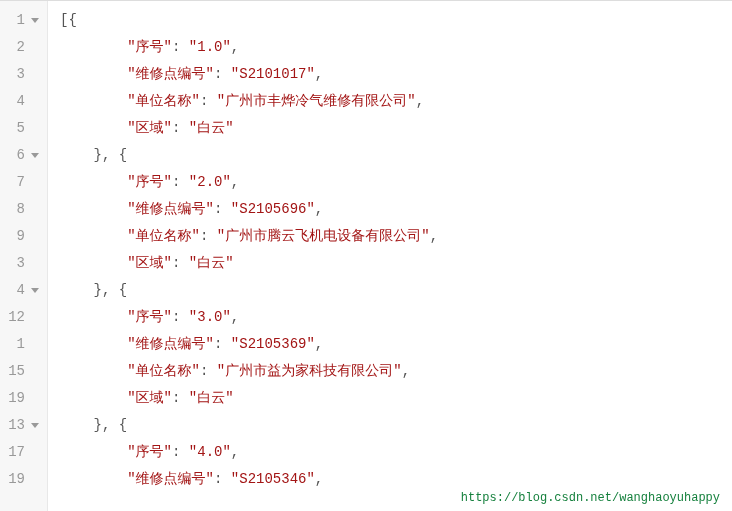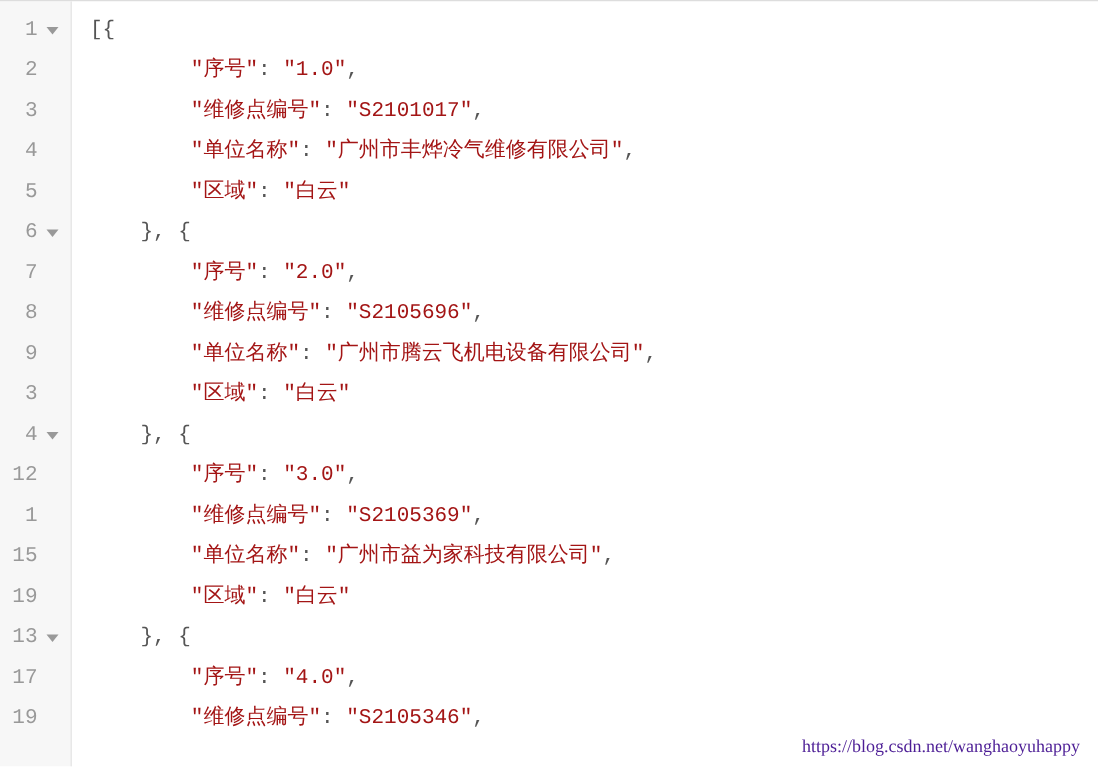--- a/index.html
+++ b/index.html
@@ -75,23 +75,23 @@
     .str {
       color: #a31515;
     }
     .colon {
       color: #555;
     }
     .watermark {
       position: absolute;
       bottom: 6px;
       right: 12px;
-      color: #4c1d95;
+      color: #15803d;
       font-size: 12px;
-      font-family: Liberation Serif, serif;
+      font-family: Liberation Mono, monospace;
       pointer-events: none;
       margin-top: 36px;
     }
   </style>
 </head>
 <body>
 
 <div class="editor">
   <div class="gutter" id="gutter">
       <div class="gutter-line">

